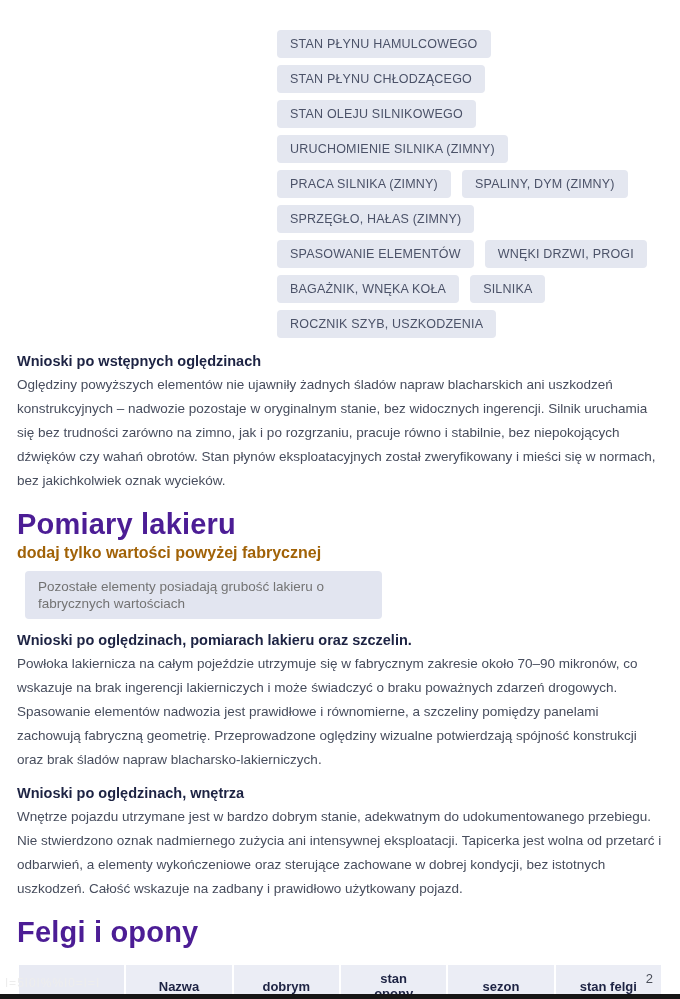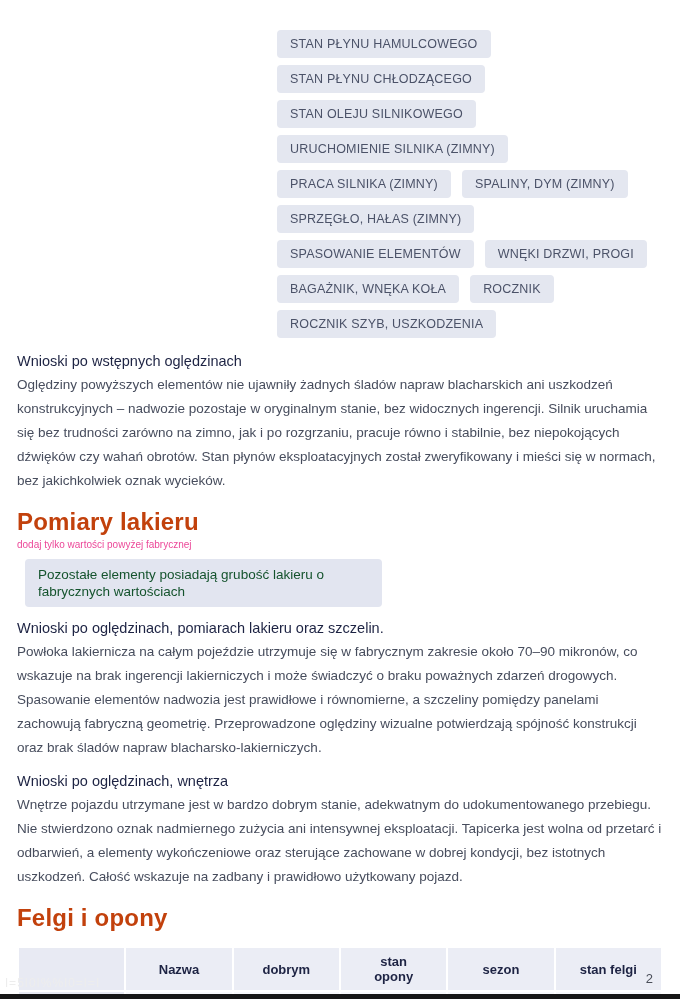--- a/index.html
+++ b/index.html
@@ -13,29 +13,29 @@
   .chips{padding:30px 0 0 277px;width:395px;}
   .chip-row{display:flex;gap:11px;margin-bottom:7px;}
   .chip{
     background:#e4e7f0;color:#4b5268;border-radius:4px;
     font-size:12.5px;letter-spacing:.2px;
     padding:0 13px;height:28px;box-sizing:border-box;
     display:inline-flex;align-items:center;white-space:nowrap;text-align:right;
   }
   
   .content{padding:0 17px;}
-  .sec-heading{font-size:14.5px;font-weight:400;color:#1d2343;margin:13px 0 4px;}
+  .sec-heading{font-size:14.5px;font-weight:700;color:#1d2343;margin:13px 0 4px;}
   .sec-heading.first{margin-top:15px;}
   .body-text{font-size:13.5px;line-height:24px;color:#474d5d;margin:0;}
-  .big-title{font-size:24px;font-weight:700;color:#c2410c;margin:15px 0 3px;letter-spacing:.2px;}
-  .subtitle{font-size:10px;color:#ec4899;margin:0;}
+  .big-title{font-size:29px;font-weight:700;color:#4c1d95;margin:15px 0 3px;letter-spacing:.2px;}
+  .subtitle{font-size:16px;color:#a16207;margin:0;font-weight:bold;}
   .note-chip{
     margin:9px 0 0 8px;width:357px;box-sizing:border-box;
     background:#e2e5f0;border-radius:4px;padding:7px 13px;
-    font-size:13.5px;line-height:17px;color:#14532d;
+    font-size:13.5px;line-height:17px;color:#737373;
   }
   
   table.wheels{
     width:646px;margin:14px 17px 0;table-layout:fixed;
     border-collapse:separate;border-spacing:2px;
   }
   table.wheels col{width:16.66%;}
   table.wheels thead th{
     background:#ebedf5;color:#1d2343;font-weight:700;font-size:13px;
     padding:6px 20px;text-align:center;
@@ -79,21 +79,21 @@
   </div>
   <div class="chip-row">
     <span class="chip">SPRZĘGŁO, HAŁAS (ZIMNY)</span>
   </div>
   <div class="chip-row">
     <span class="chip">SPASOWANIE ELEMENTÓW</span>
     <span class="chip">WNĘKI DRZWI, PROGI</span>
   </div>
   <div class="chip-row">
     <span class="chip">BAGAŻNIK, WNĘKA KOŁA</span>
-    <span class="chip">ROCZNIK</span>
+    <span class="chip">SILNIKA</span>
   </div>
   <div class="chip-row">
     <span class="chip">ROCZNIK SZYB, USZKODZENIA</span>
   </div>
 </div>
 
 <div class="content">
 
   <div class="sec-heading first">Wnioski po wstępnych oględzinach</div>
   <p class="body-text">Oględziny powyższych elementów nie ujawniły żadnych śladów napraw blacharskich ani uszkodzeń konstrukcyjnych – nadwozie pozostaje w oryginalnym stanie, bez widocznych ingerencji. Silnik uruchamia się bez trudności zarówno na zimno, jak i po rozgrzaniu, pracuje równo i stabilnie, bez niepokojących dźwięków czy wahań obrotów. Stan płynów eksploatacyjnych został zweryfikowany i mieści się w normach, bez jakichkolwiek oznak wycieków.</p>

